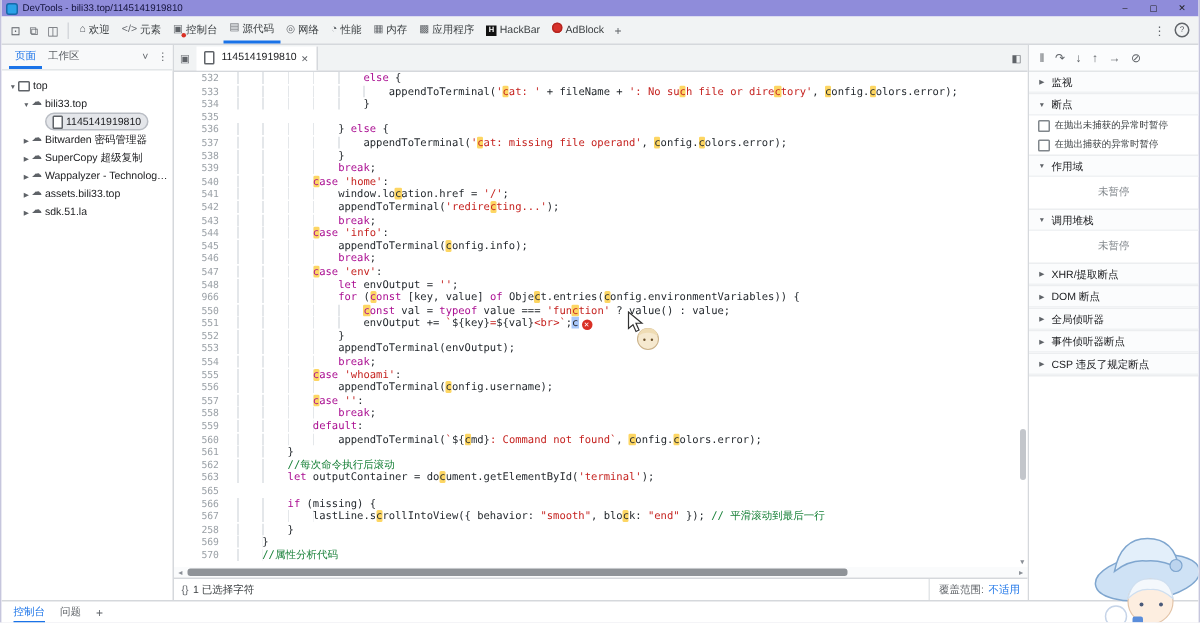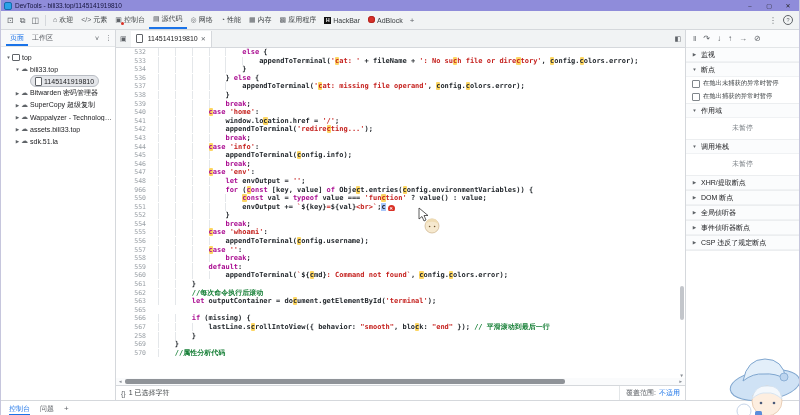--- a/index.html
+++ b/index.html
@@ -43,21 +43,21 @@
   .editor{flex:1;min-width:0;display:flex;flex-direction:column;position:relative;}
   .tabstrip{height:17px;background:#f1f3f4;border-bottom:1px solid #d5d8dc;display:flex;align-items:center;flex:none;}
   .tgroup{font-size:7px;color:#5f6368;padding:0 4px;}
   .etab{background:#fff;height:16px;display:flex;align-items:center;gap:3px;padding:0 5px;border-right:1px solid #d5d8dc;font-size:7px;color:#202124;}
   .etab .x{color:#5f6368;font-size:6px;}
   .strip-right{margin-left:auto;font-size:7px;color:#5f6368;padding:0 4px;}
   .code{flex:1;overflow:hidden;position:relative;font-family:"DejaVu Sans Mono",monospace;font-size:7px;background:#fff;}
   .crow{display:flex;height:8.6px;line-height:8.6px;}
   .gut{flex:none;width:30px;padding-right:4px;text-align:right;color:#9aa0a6;font-size:6.5px;}
   .bpmargin{flex:none;width:8px;}
-  .ctext{flex:1;white-space:pre;overflow:hidden;font-weight:bold;}
+  .ctext{flex:1;white-space:pre;overflow:hidden;}
   .ind{display:inline-block;height:8px;vertical-align:top;
        background:repeating-linear-gradient(to right,#e4e7ea 0,#e4e7ea 1px,transparent 1px,transparent 4ch);}
   .tp{color:#24292e;} .tk{color:#aa0d91;} .ts{color:#c5221f;} .tc{color:#188038;}
   .hl{background:#fdd663;border-radius:1px;}
   .tx{background:#a8c7fa;}
   .errdot{display:inline-block;width:7px;height:7px;border-radius:50%;background:#d93025;color:#fff;
           font-size:4.5px;line-height:7px;text-align:center;margin-left:2px;vertical-align:-1px;font-family:"Liberation Sans",sans-serif;}
   .vscroll{position:absolute;top:0;right:0;bottom:0;width:7px;}
   .vthumb{position:absolute;right:1px;top:72%;width:4px;height:34px;border-radius:2px;background:#c3c6cb;}
   .varrow{position:absolute;right:0;bottom:0;width:7px;font-size:4.5px;color:#8a8f96;text-align:center;}
@@ -234,20 +234,25 @@
               <span class="gut">533</span>
               <span class="bpmargin"></span>
               <span class="ctext"><span class="ind" style="width: 24ch;"></span><span class="tp">appendToTerminal(</span><span class="ts">'</span><span class="ts hl">c</span><span class="ts">at: '</span><span class="tp"> + fileName + </span><span class="ts">': No su</span><span class="ts hl">c</span><span class="ts">h file or dire</span><span class="ts hl">c</span><span class="ts">tory'</span><span class="tp">, </span><span class="tp hl">c</span><span class="tp">onfig.</span><span class="tp hl">c</span><span class="tp">olors.error);</span></span>
             </div>
             <div class="crow">
               <span class="gut">534</span>
               <span class="bpmargin"></span>
               <span class="ctext"><span class="ind" style="width: 20ch;"></span><span class="tp">}</span></span>
             </div>
             <div class="crow">
+              <span class="gut">535</span>
+              <span class="bpmargin"></span>
+              <span class="ctext"></span>
+            </div>
+            <div class="crow">
               <span class="gut">536</span>
               <span class="bpmargin"></span>
               <span class="ctext"><span class="ind" style="width: 16ch;"></span><span class="tp">} </span><span class="tk">else</span><span class="tp"> {</span></span>
             </div>
             <div class="crow">
               <span class="gut">537</span>
               <span class="bpmargin"></span>
               <span class="ctext"><span class="ind" style="width: 20ch;"></span><span class="tp">appendToTerminal(</span><span class="ts">'</span><span class="ts hl">c</span><span class="ts">at: missing file operand'</span><span class="tp">, </span><span class="tp hl">c</span><span class="tp">onfig.</span><span class="tp hl">c</span><span class="tp">olors.error);</span></span>
             </div>
             <div class="crow">
@@ -317,20 +322,25 @@
             </div>
             <div class="crow">
               <span class="gut">551</span>
               <span class="bpmargin"></span>
               <span class="ctext"><span class="ind" style="width: 20ch;"></span><span class="tp">envOutput += </span><span class="ts">`</span><span class="tp">${key}</span><span class="ts">=</span><span class="tp">${val}</span><span class="ts">&lt;br&gt;`</span><span class="tp">;</span><span class="tx">c</span><span class="errdot">✕</span></span>
             </div>
             <div class="crow">
               <span class="gut">552</span>
               <span class="bpmargin"></span>
               <span class="ctext"><span class="ind" style="width: 16ch;"></span><span class="tp">}</span></span>
+            </div>
+            <div class="crow">
+              <span class="gut">553</span>
+              <span class="bpmargin"></span>
+              <span class="ctext"><span class="ind" style="width: 16ch;"></span><span class="tp">appendToTerminal(envOutput);</span></span>
             </div>
             <div class="crow">
               <span class="gut">554</span>
               <span class="bpmargin"></span>
               <span class="ctext"><span class="ind" style="width: 16ch;"></span><span class="tk">break</span><span class="tp">;</span></span>
             </div>
             <div class="crow">
               <span class="gut">555</span>
               <span class="bpmargin"></span>
               <span class="ctext"><span class="ind" style="width: 12ch;"></span><span class="tk hl">c</span><span class="tk">ase</span><span class="tp"> </span><span class="ts">'whoami'</span><span class="tp">:</span></span>

